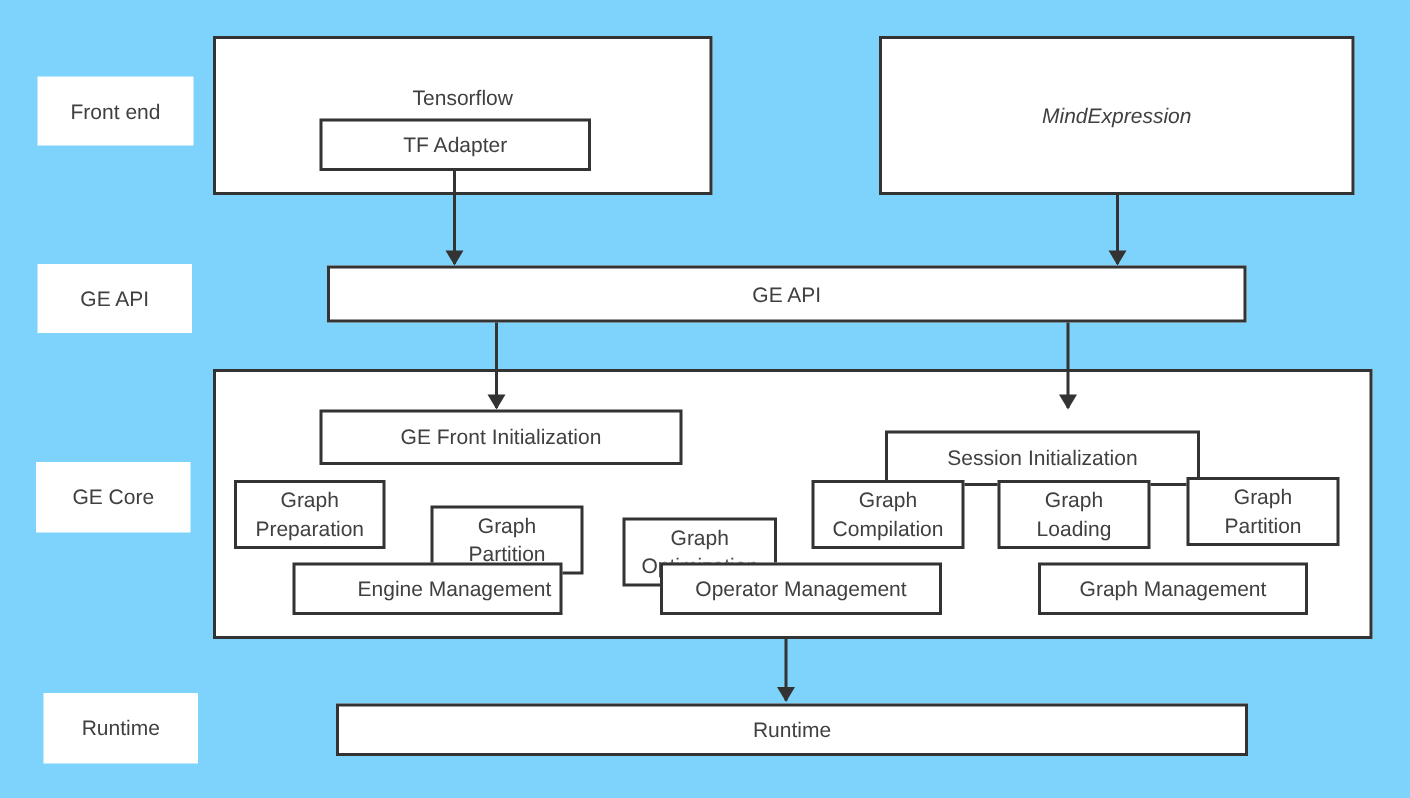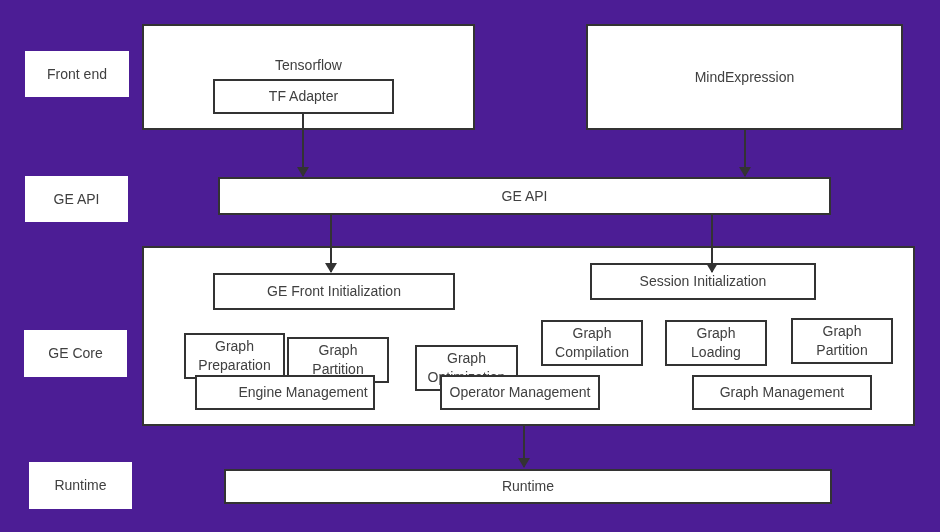--- a/index.html
+++ b/index.html
@@ -1,20 +1,20 @@
 <!DOCTYPE html>
 <html><head>
 <meta charset="utf-8">
 <style>
   html, body { margin: 0; padding: 0; background: #000; }
   .stage {
     position: relative;
     width: 940px;
     height: 532px;
-    background: #4c1d95;
+    background: #7dd3fc;
     font-family: "Liberation Sans", "DejaVu Sans", sans-serif;
     color: #404040;
     overflow: hidden;
   }
   .box {
     position: absolute;
     background: #ffffff;
     display: flex;
     align-items: center;
     justify-content: center;
@@ -54,52 +54,52 @@
 <body>
 
 <div class="stage">
 
   <div class="box layer-label" style="left:25px; top:51px; width:104px; height:46px;">
     <span>Front end</span>
   </div>
   <div class="box layer-label" style="left:25px; top:176px; width:103px; height:46px;">
     <span>GE API</span>
   </div>
-  <div class="box layer-label" style="left:24px; top:330px; width:103px; height:47px;text-align:center;">
+  <div class="box layer-label" style="left:24px; top:308px; width:103px; height:47px;text-align:center;">
     <span>GE Core</span>
   </div>
   <div class="box layer-label" style="left:29px; top:462px; width:103px; height:47px;">
     <span>Runtime</span>
   </div>
 
   <div class="box node" style="left:142px; top:24px; width:333px; height:106px; display:block;">
     <div class="big-title">Tensorflow</div>
     <div class="box node" style="left:69px; top:53px; width:181px; height:35px;">
       <span>TF Adapter</span>
     </div>
   </div>
 
-  <div class="box node" style="left:586px; top:24px; width:317px; height:106px;">
+  <div class="box node" style="left:586px; top:24px; width:317px; height:106px;font-style:italic;">
     <span>MindExpression</span>
   </div>
 
   <div class="box node" style="left:218px; top:177px; width:613px; height:38px;">
     <span>GE API</span>
   </div>
 
   <div class="box container-node" style="left:142px; top:246px; width:773px; height:180px; display:block;">
 
     <div class="box node" style="left:69px; top:25px; width:242px; height:37px;">
       <span>GE Front Initialization</span>
     </div>
-    <div class="box node" style="left:446px; top:15px; width:226px; height:37px;">
+    <div class="box node" style="left:446px; top:39px; width:210px; height:37px;">
       <span>Session Initialization</span>
     </div>
 
-    <div class="box node" style="left:40px; top:72px; width:101px; height:46px; padding:0 6px;margin-top:13px;">
+    <div class="box node" style="left:12px; top:72px; width:101px; height:46px; padding:0 6px;">
       <span>Graph Preparation</span>
     </div>
     <div class="box node" style="left:143px; top:89px; width:102px; height:46px; padding:0 6px;">
       <span>Graph Partition</span>
     </div>
     <div class="box node" style="left:271px; top:72px; width:103px; height:46px; padding:0 6px;margin-top:25px;">
       <span>Graph Optimization</span>
     </div>
     <div class="box node" style="left:397px; top:72px; width:102px; height:46px; padding:0 10px;">
       <span>Graph Compilation</span>
@@ -107,21 +107,21 @@
     <div class="box node" style="left:521px; top:72px; width:102px; height:46px; padding:0 8px;">
       <span>Graph Loading</span>
     </div>
     <div class="box node" style="left:647px; top:70px; width:102px; height:46px; padding:0 6px;">
       <span>Graph Partition</span>
     </div>
 
     <div class="box node" style="left:51px; top:127px; width:180px; height:35px;padding-left:36px;">
       <span>Engine Management</span>
     </div>
-    <div class="box node" style="left:296px; top:127px; width:160px; height:35px;">
+    <div class="box node" style="left:296px; top:127px; width:188px; height:35px;">
       <span>Operator Management</span>
     </div>
     <div class="box node" style="left:548px; top:127px; width:180px; height:35px;">
       <span>Graph Management</span>
     </div>
   </div>
 
   <div class="box node" style="left:224px; top:469px; width:608px; height:35px;">
     <span>Runtime</span>
   </div>

